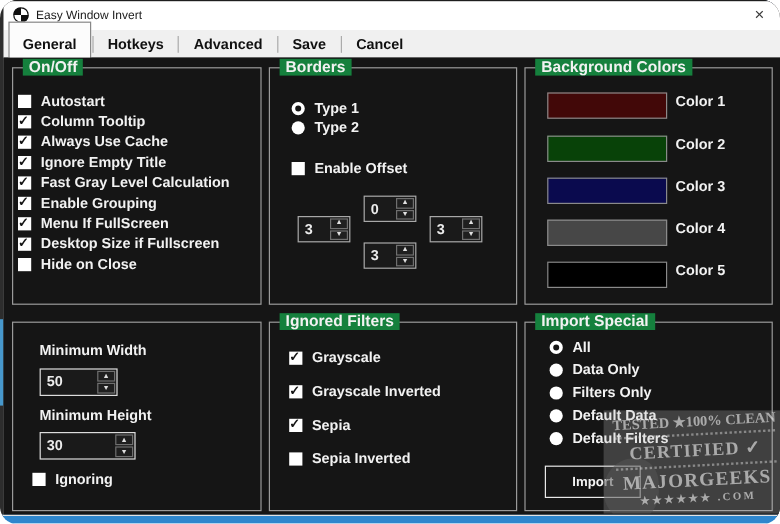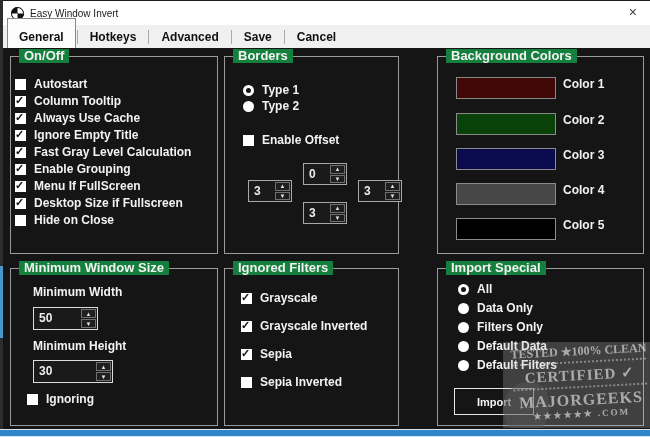--- a/index.html
+++ b/index.html
@@ -1,19 +1,19 @@
 <!DOCTYPE html>
 <html><head>
 <meta charset="utf-8">
 <style>
   * { margin:0; padding:0; box-sizing:border-box; }
   html,body { width:650px; height:437px; }
   .screen {
     position:relative; width:650px; height:437px; background:#ffffff;
-    font-family:"Liberation Sans", sans-serif; overflow:hidden;
+    font-family:"Liberation Sans", sans-serif; overflow:hidden;border-radius:15px;
   }
   
   .frame-topright { position:absolute; left:561px; top:0; width:89px; height:4px; background:#27335f; }
   .frame-left { position:absolute; left:0; top:0; width:3px; height:437px; background:#2d2d2d; }
   .frame-left-blue { position:absolute; left:0; top:266px; width:3px; height:72px; background:#4798cc; }
   .frame-bottom { position:absolute; left:0; top:429px; width:650px; height:8px; background:#2e86cd; border-top:1px solid #e2e2e2; border-bottom:1px solid #d5e6f5; }
   
   .window { position:absolute; left:3px; top:0; width:647px; height:430px; background:#151515; border-top:1px solid #1d1d1d; }
   .titlebar { position:absolute; top:0; left:0; width:100%; height:24px; background:#ffffff; }
   .app-icon { position:absolute; left:8px; top:5px; width:13px; height:13px; }
@@ -23,21 +23,21 @@
   .tab { padding:18px 11px; font-size:12px; font-weight:bold; color:#101010; display:flex; align-items:center; height:19px; cursor:pointer; }
   .tab.selected { background:#fcfcfc; border:1px solid #888888; }
   .tab-sep { width:1px; height:14px; background:#ababab; margin:0 1px; }
   .body { position:absolute; top:47px; left:0; width:100%; height:383px; background:#151515; }
   
   .group { position:absolute; border:1px solid #9a9a9a; }
   .group-title { position:absolute; top:-8px; left:8px; background:#15803d; padding:0 5px; font-size:13px; font-weight:bold; color:#f2f2f2; line-height:14px; white-space:nowrap; }
   .g-r1 { top:8px; height:198px; }
   .g-r2 { top:220px; height:158px; }
   .g-c1 { left:7px;   width:208px; }
-  .g-c2 { left:221px; width:175px;padding-left:24px; }
+  .g-c2 { left:221px; width:207px;padding-left:24px; }
   .g-c3 { left:434px; width:207px; }
   
   .check-row { position:absolute; display:flex; align-items:center; gap:8px; cursor:pointer; }
   .stack { position:absolute; left:4px; top:21px; display:flex; flex-direction:column; gap:4px;justify-content:flex-end; }
   .stack .check-row { position:static; }
   .cb { width:11px; height:11px; background:#ffffff; position:relative; flex:none; }
   .cb.checked::after { content:"✓"; position:absolute; left:0px; top:-2px; font-size:11px; font-weight:bold; color:#141414; }
   .radio { width:11px; height:11px; border-radius:50%; background:#ffffff; flex:none; }
   .radio.ring { background:#151515; border:3px solid #ffffff; }
   .lbl { font-size:12px; font-weight:bold; color:#f2f2f2; white-space:nowrap; line-height:13px; }
@@ -204,21 +204,20 @@
             <span class="swatch" style="background-color: rgb(71, 71, 71);"></span>
             <span class="swatch-label">Color 4</span>
           </div>
         <div class="swatch-row" style="top:161px;">
             <span class="swatch" style="background-color: rgb(0, 0, 0);"></span>
             <span class="swatch-label">Color 5</span>
           </div>
       </div>
 
       <div class="group g-r2 g-c1">
-        <div class="group-title">Minimum Window Size</div>
         <div class="field-label" style="left:22px; top:16px;">Minimum Width</div>
         <div class="spinner bright" style="left:22px; top:38px; width:65px; height:23px;">
           <span class="spin-val">50</span>
           <span class="spin-btns">
               <span class="spin-btn">▲</span>
               <span class="spin-btn">▼</span>
             </span>
         </div>
         <div class="field-label" style="left:22px; top:70px;">Minimum Height</div>
         <div class="spinner bright" style="left:22px; top:91px; width:80px; height:23px;">

